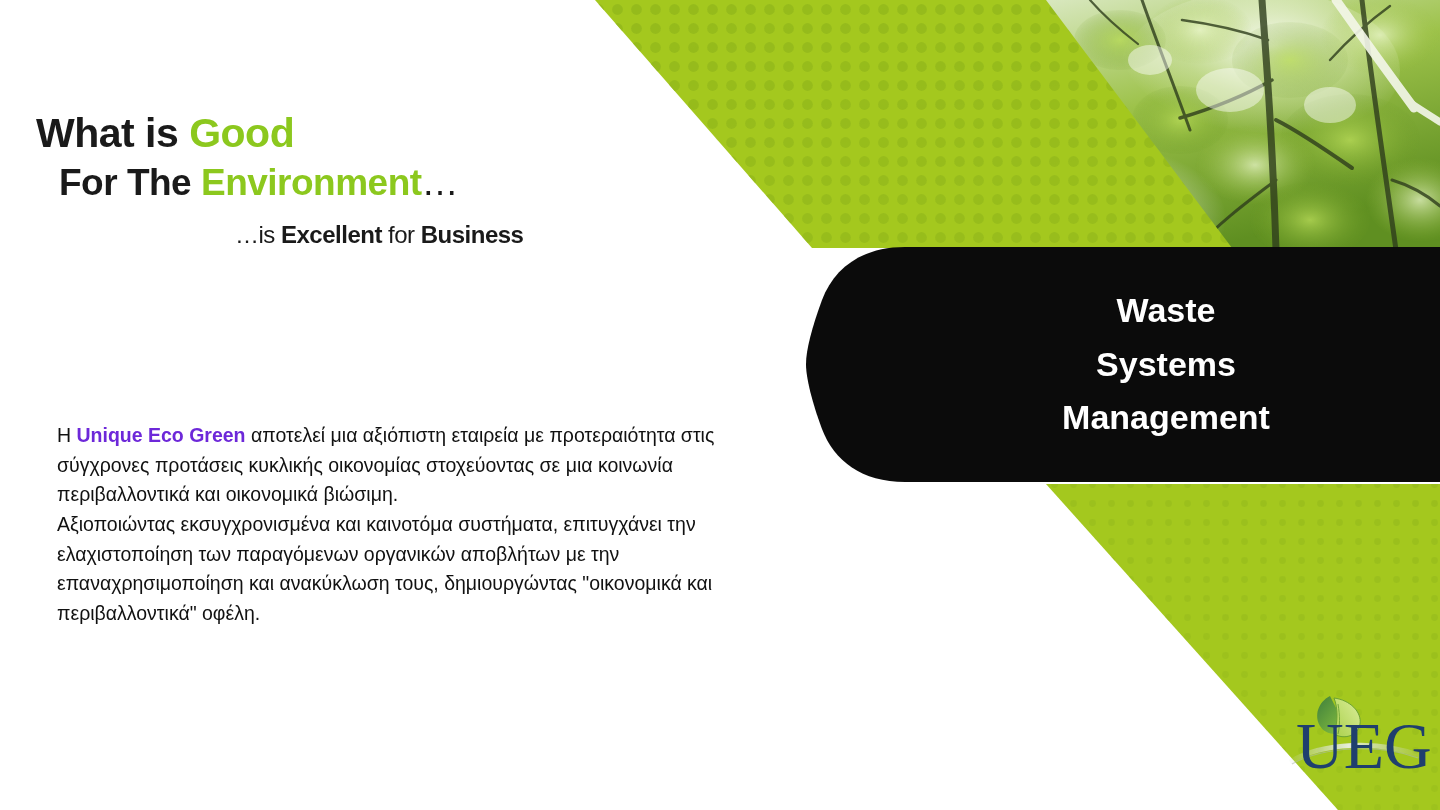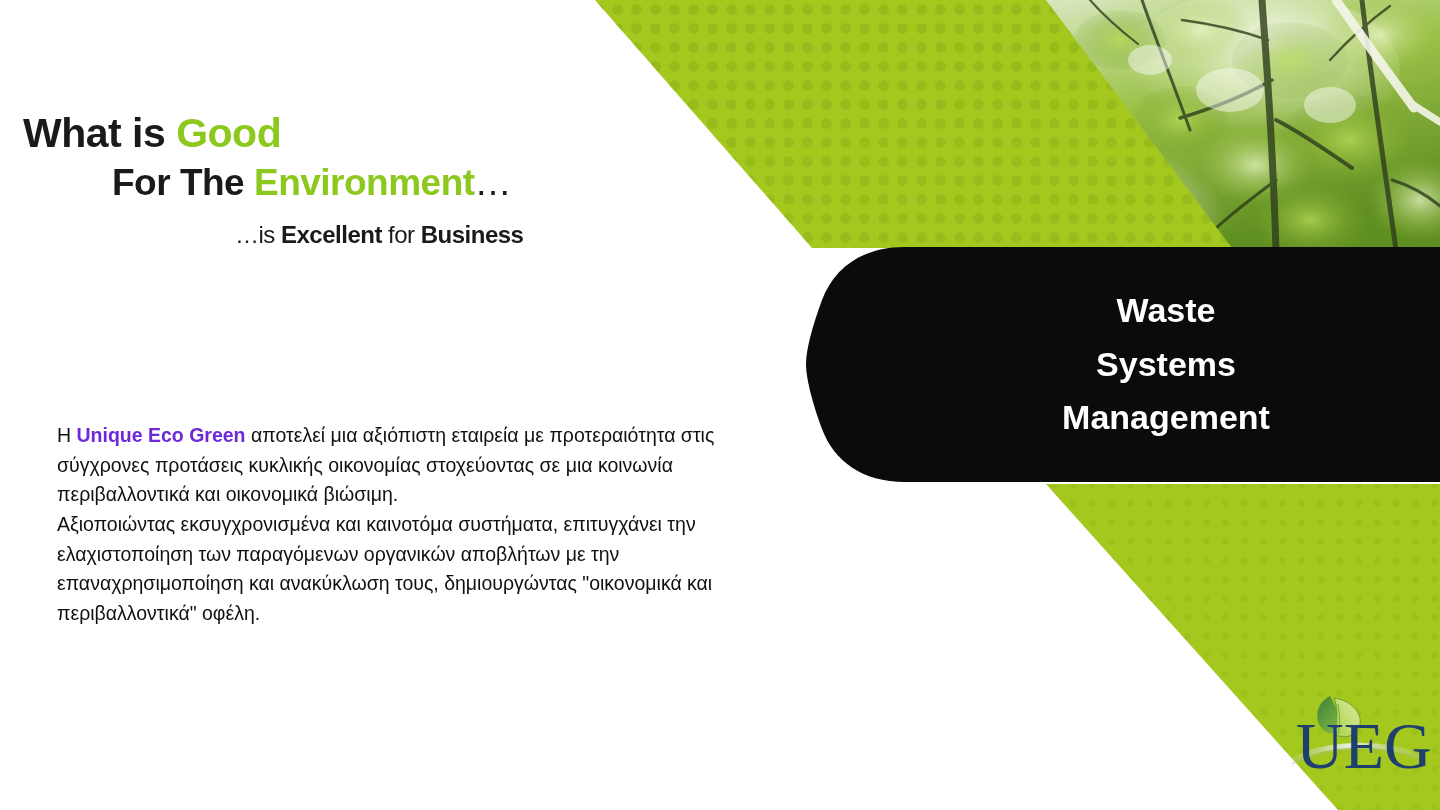--- a/index.html
+++ b/index.html
@@ -37,26 +37,26 @@
   }
   .title-line {
     font-weight: bold;
     letter-spacing: -0.5px;
     white-space: nowrap;
     line-height: 1.06;
   }
   .title-line-1 {
     font-size: 41px;
     padding-left: 23px;
+    margin-left: 13px;
   }
   .title-line-2 {
     font-size: 37px;
-    padding-left: 84px;
+    padding-left: 59px;
     margin-top: 8px;
-    margin-left: 28px;
   }
   .title-line-3 {
     font-size: 24px;
     padding-left: 235px;
     margin-top: 19px;
   }
   .accent {
     color: #8CC81E;
   }
   .thin {

